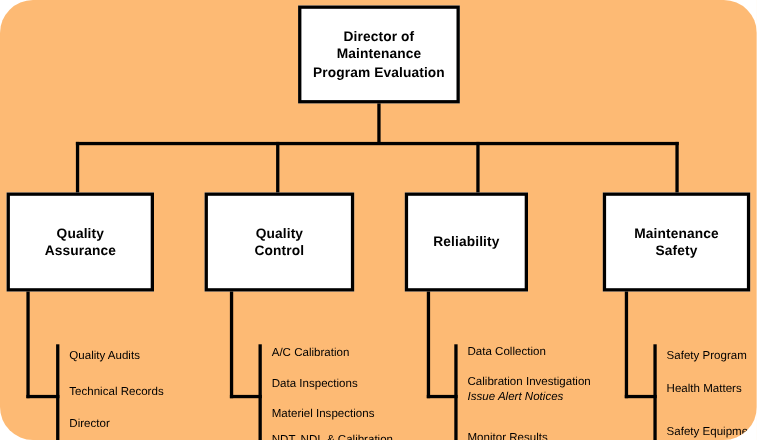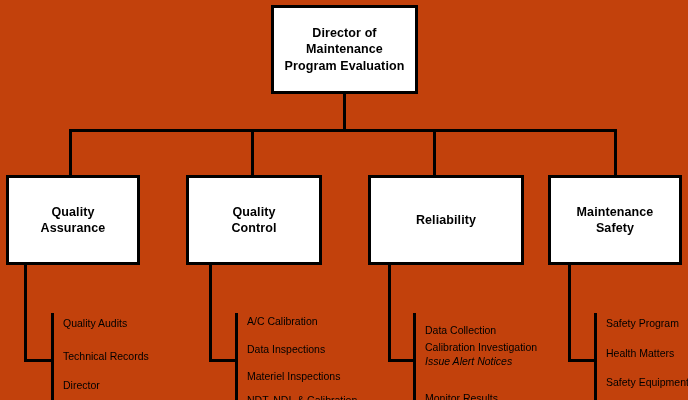--- a/index.html
+++ b/index.html
@@ -9,22 +9,23 @@
     background: #ffffff;
   }
   body {
     font-family: "Liberation Sans", sans-serif;
     color: #000000;
   }
   #org-chart {
     position: relative;
     width: 688px;
     height: 400px;
-    background: #c2410c;
+    background: #fdba74;
     overflow: hidden;
+    border-radius: 30px;
   }
   
   .node-box {
     position: absolute;
     box-sizing: border-box;
     border: 3px solid #000000;
     background: #ffffff;
     display: flex;
     align-items: center;
     justify-content: center;
@@ -48,21 +49,21 @@
   .branch-box {
     width: 136px;
     height: 90px;
     top: 175px;
   }
   .branch-box .node-label {
     font-size: 12.5px;
   }
   #branch-box-0 { left: 6px;   width: 134px; }
   #branch-box-1 { left: 186px; width: 136px; }
-  #branch-box-2 { left: 368px; width: 156px; }
+  #branch-box-2 { left: 368px; width: 112px; }
   #branch-box-3 { left: 548px; width: 134px; }
 
   
   .line-v {
     position: absolute;
     background: #000000;
     width: 3px;
   }
   .line-h {
     position: absolute;
@@ -130,32 +131,32 @@
     <span class="leaf-item" style="top:85px;">NDT, NDI, &amp; Calibration</span>
   </div>
 
   <div class="node-box branch-box" id="branch-box-2">
     <span class="node-label">Reliability</span>
   </div>
   <div class="line-v" style="left:388px; top:265px; height:97px;"></div>
   <div class="line-h" style="left:388px; top:359px; width:28px;"></div>
   <div class="line-v" style="left:413px; top:313px; height:87px;"></div>
   <div class="leaf-group" style="left:425px;">
-    <span class="leaf-item" style="top:15px;text-align:right;">Data Collection</span>
+    <span class="leaf-item" style="top:5px;text-align:right;">Data Collection</span>
     <span class="leaf-item" style="top:32px;">Calibration Investigation</span>
     <span class="leaf-item" style="top:46px;font-style:italic;">Issue Alert Notices</span>
     <span class="leaf-item" style="top:83px;">Monitor Results</span>
   </div>
 
   <div class="node-box branch-box" id="branch-box-3">
     <span class="node-label">Maintenance
 Safety</span>
   </div>
   <div class="line-v" style="left:568px; top:265px; height:97px;"></div>
   <div class="line-h" style="left:568px; top:359px; width:29px;"></div>
   <div class="line-v" style="left:594px; top:313px; height:87px;"></div>
   <div class="leaf-group" style="left:606px;">
     <span class="leaf-item" style="top:8px;">Safety Program</span>
     <span class="leaf-item" style="top:38px;">Health Matters</span>
-    <span class="leaf-item" style="top:67px;">Safety Equipment</span>
+    <span class="leaf-item" style="top:77px;">Safety Equipment</span>
   </div>
 
 </div>
 
 </body></html>

